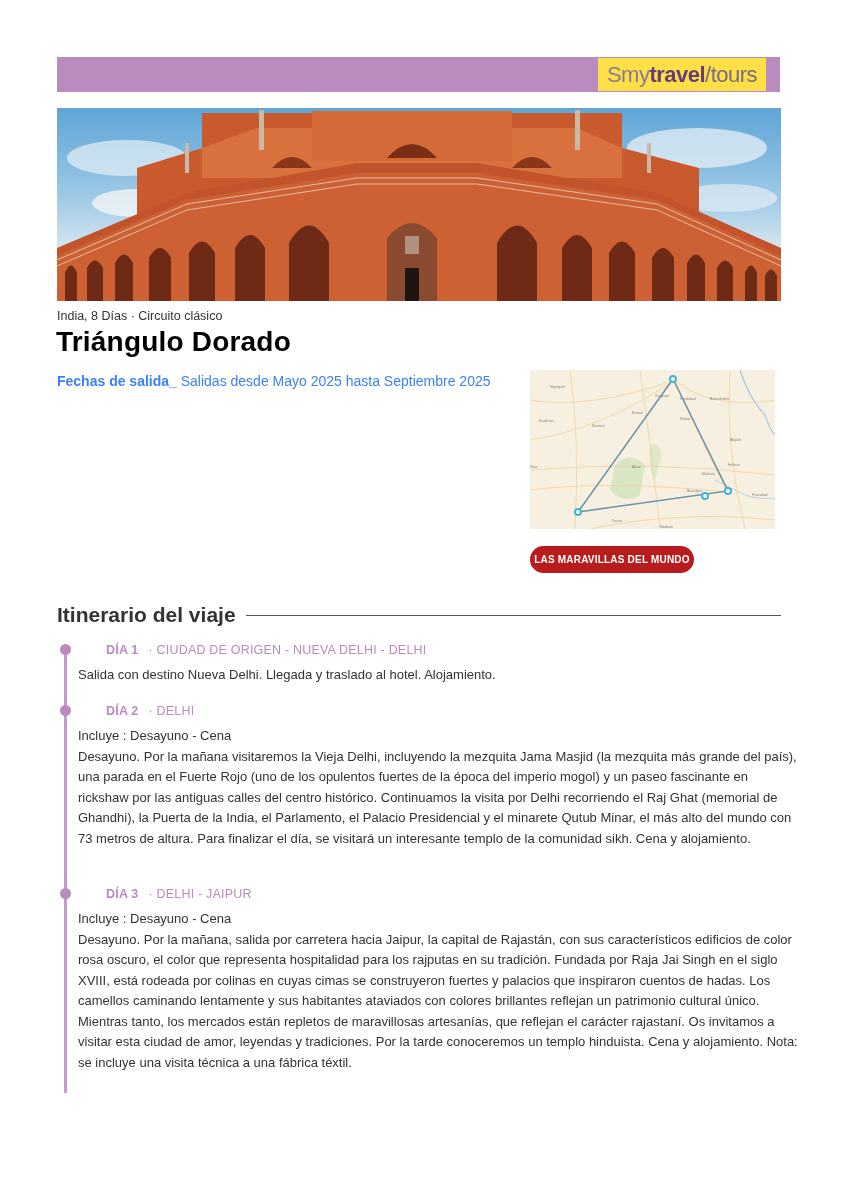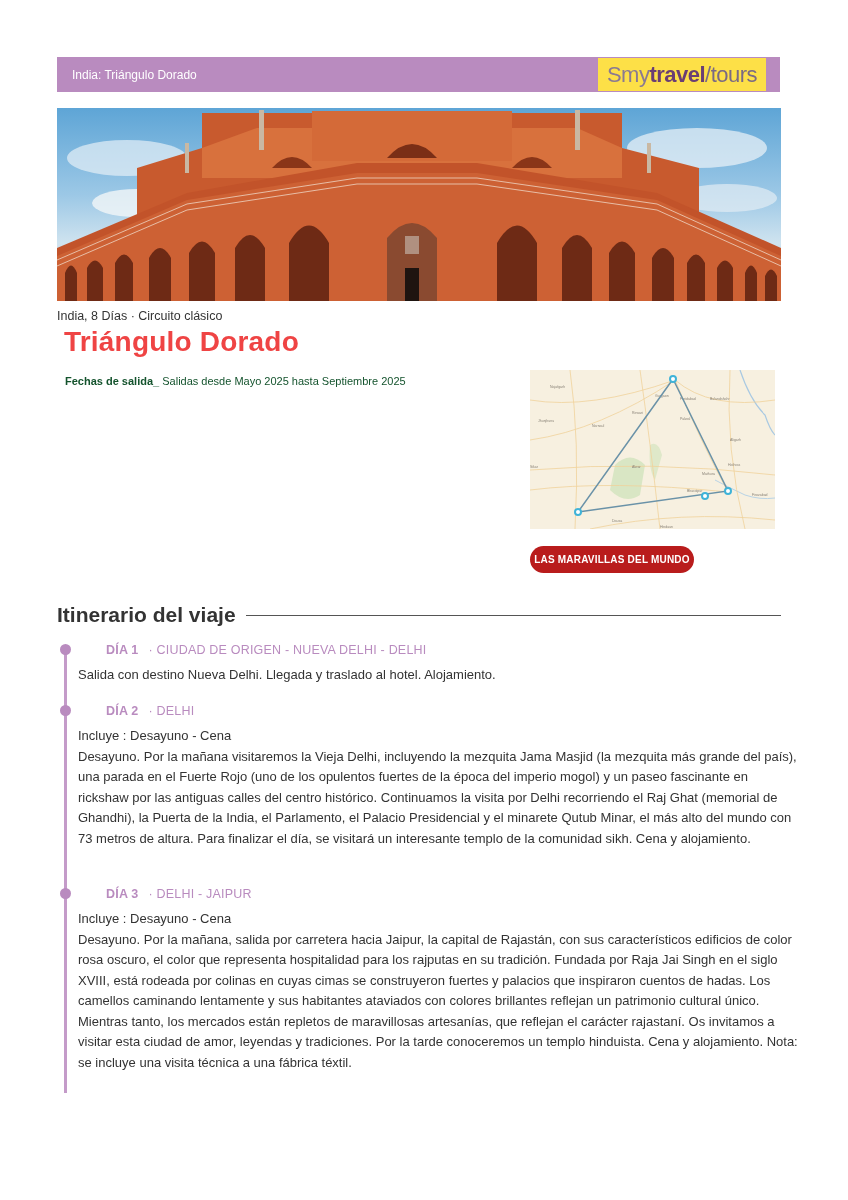--- a/index.html
+++ b/index.html
@@ -20,23 +20,23 @@
   .logo-travel { color: #6a3e74; font-weight: bold; }
   .logo-tours { color: #7a6a84; }
 
   .hero {
     position: absolute; left: 57px; top: 108px; width: 724px; height: 193px; overflow: hidden;
     background: linear-gradient(180deg, #5ea5d6 0%, #9cc8e6 45%, #cfe3ef 70%, #b8d4e6 100%);
   }
   .hero svg { position: absolute; left: 0; top: 0; }
 
   .subtitle { position: absolute; left: 57px; top: 309px; font-size: 12.5px; color: #333; }
-  .page-title { position: absolute; left: 56px; top: 326px; font-size: 28px; color: #ef4444; letter-spacing: 0.2px; margin-left: 8px; }
-
-  .info { position: absolute; left: 65px; top: 371px; width: 460px; font-size: 11px; line-height: 20px; color: #14532d; }
+  .page-title { position: absolute; left: 56px; top: 326px; font-size: 28px; color: #000000; letter-spacing: 0.2px; }
+
+  .info { position: absolute; left: 57px; top: 371px; width: 460px; font-size: 14px; line-height: 20px; color: #3b82f6; }
   .info b { font-weight: bold; }
 
   .map {
     position: absolute; left: 530px; top: 370px; width: 245px; height: 159px; overflow: hidden;
     background: #f6efdf;
   }
   .badge {
     position: absolute; left: 530px; top: 546px; width: 164px; height: 27px; border-radius: 14px;
     background: #b91c1c; color: #ffffff; font-size: 10px; font-weight: bold;
     display: flex; align-items: center; justify-content: center; letter-spacing: 0.2px;
@@ -53,21 +53,20 @@
   .day-rail { position: absolute; left: 7px; top: 14px; width: 3px; background: #c49bc9; }
   .day-dot { position: absolute; left: 3px; top: 4px; width: 11px; height: 11px; border-radius: 50%; background: #b98bbf; }
   .day-head { font-size: 12.5px; color: #b98bbf; height: 20px; line-height: 20px; letter-spacing: 0.2px; margin-left: 28px; }
   .day-head .num { font-weight: bold; margin-right: 10px; }
   .day-body { font-size: 13px; line-height: 20.5px; color: #333; padding-top: 5px; }
 </style>
 </head>
 <body>
 
 <div class="header-bar">
-  <span class="header-title">India: Triángulo Dorado</span>
   <div class="logo-box">
     <span class="logo-smy">Smy</span>
       <span class="logo-travel">travel</span>
       <span class="logo-tours">/tours</span>
   </div>
 </div>
 
 <div class="hero" title="Tumba de Humayun, Delhi">
   <svg width="724" height="193" viewBox="0 0 724 193">
 

